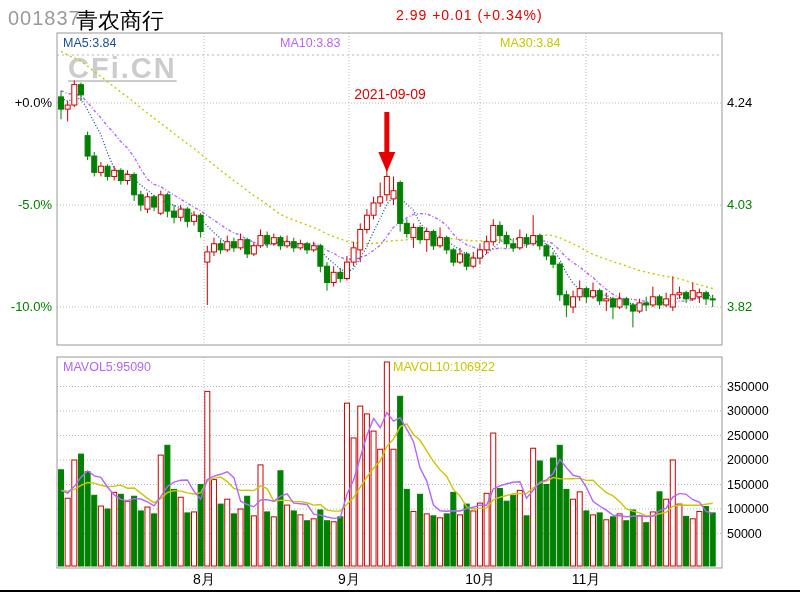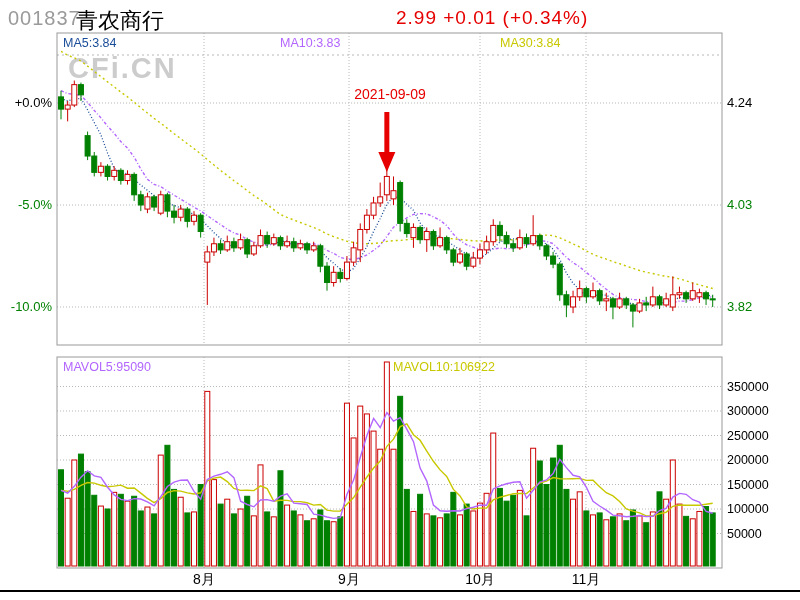--- a/index.html
+++ b/index.html
@@ -1,22 +1,22 @@
 <!DOCTYPE html>
 <html><head>
 <meta charset="utf-8">
 <style>
   html,body{margin:0;padding:0;background:#fff;}
   #screen{position:relative;width:800px;height:600px;background:#ffffff;overflow:hidden;
           font-family:"Liberation Sans","DejaVu Sans",sans-serif;}
   .hdr-code{position:absolute;left:8px;top:7px;font-size:20px;color:#9a9a9a;letter-spacing:1px;}
   .hdr-name{position:absolute;left:76px;top:6px;font-size:22px;color:#000;}
-  .hdr-quote{position:absolute;left:396px;top:7px;font-size:19px;color:#e60000;letter-spacing:1px;}
+  .hdr-quote{position:absolute;left:396px;top:7px;font-size:14px;color:#e60000;letter-spacing:1px;}
   .watermark{position:absolute;left:68px;top:52px;font-size:29px;font-weight:bold;color:#cccccc;
-             letter-spacing:2px;z-index:1;}
+             letter-spacing:2px;z-index:1;text-decoration:underline;}
   .anno{position:absolute;left:310px;top:86px;width:160px;text-align:center;
         font-size:14px;color:#e60000;z-index:4;}
   svg{position:absolute;left:0;top:0;z-index:2;}
 </style>
 </head>
 <body>
 
 <div id="screen">
   <div class="hdr-code">001837</div>
   <div class="hdr-name">青农商行</div>

